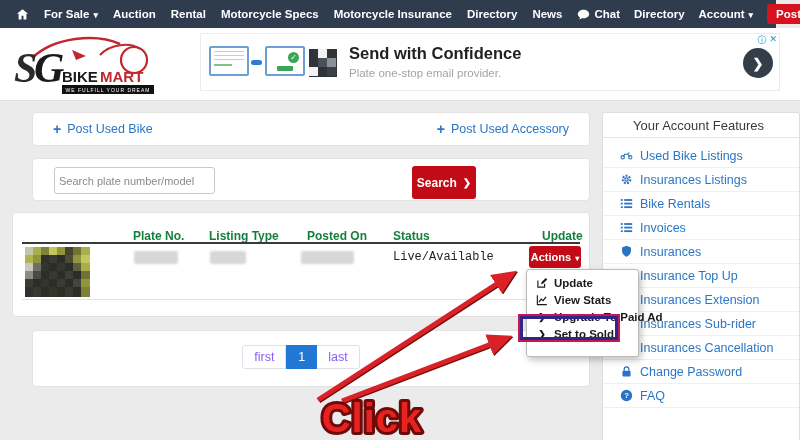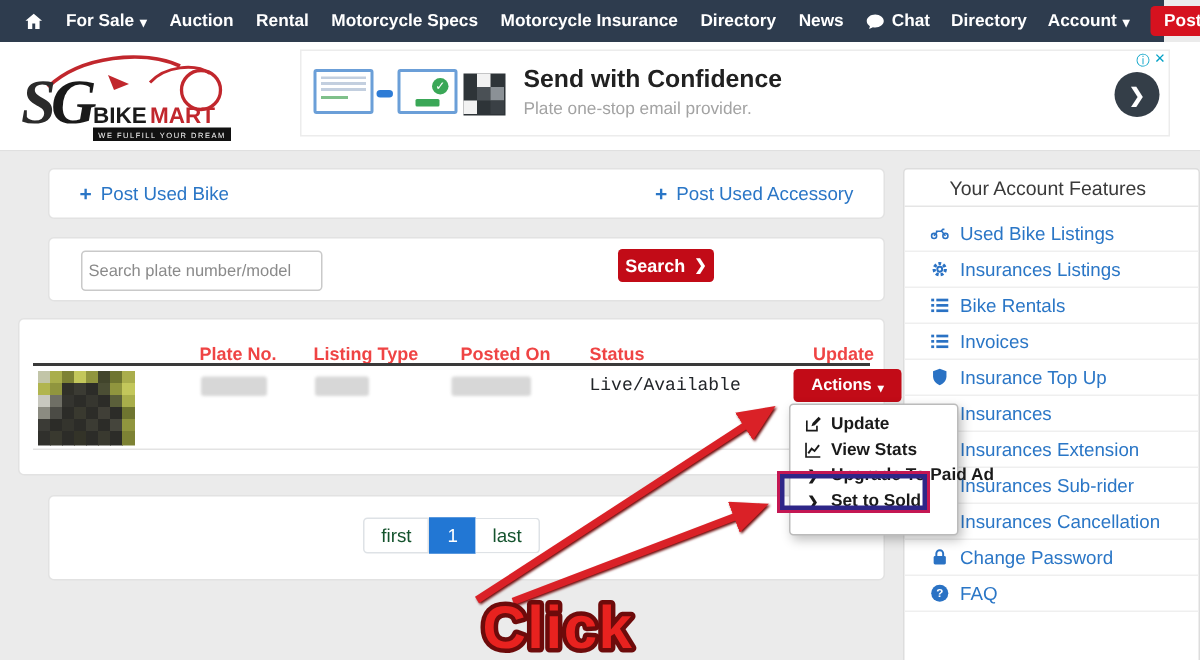--- a/index.html
+++ b/index.html
@@ -46,39 +46,39 @@
                     justify-content:space-between; padding:0 20px; }
   .plink { color:#2a76c6; font-size:12.5px; text-decoration:none; display:flex; gap:6px; align-items:center; cursor:pointer; }
   .plus { font-weight:bold; font-size:14px; }
 
   .card-search { left:32px; top:158px; width:558px; height:43px; }
   .search-input { position:absolute; left:21px; top:8px; width:161px; height:27px; border:1px solid #c9c9c9;
                   border-radius:3px; padding:0 4px; font-size:11px; color:#555; font-family:"Liberation Sans",sans-serif; }
   .search-input::placeholder { color:#8a8a8a; }
   .btn-red { background:#c20b17; color:#fff; border:none; border-radius:3px; font-weight:bold;
              font-family:"Liberation Sans",sans-serif; cursor:pointer; }
-  .search-btn { position:absolute; left:379px; top:7px; width:64px; height:22px; font-size:12px;
+  .search-btn { position:absolute; left:379px; top:7px; width:64px; height:33px; font-size:12px;
                 display:flex; align-items:center; justify-content:center; gap:6px; }
   .search-btn .chev { font-size:10px; }
 
   .card-table { left:12px; top:212px; width:578px; height:105px; }
-  .th { position:absolute; top:16px; font-size:12px; font-weight:bold; color:#ef4444; }
+  .th { position:absolute; top:16px; font-size:12px; font-weight:bold; color:#15803d; }
   .thead-line { position:absolute; left:9px; right:9px; top:29px; height:2px; background:#3a3a3a; }
   .thumb { position:absolute; left:12px; top:34px; width:65px; height:50px; cursor:pointer; }
   .blob { position:absolute; top:38px; height:13px; background:#d7d7d7; border-radius:2px; filter:blur(1.2px); }
   .status-txt { position:absolute; left:380px; top:37px; font-size:12px; color:#212529;font-family:Liberation Mono, monospace; }
-  .actions-btn { position:absolute; left:516px; top:33px; width:72px; height:22px; font-size:11px;
+  .actions-btn { position:absolute; left:516px; top:33px; width:52px; height:22px; font-size:11px;
                  display:flex; align-items:center; justify-content:center; gap:4px; }
   .actions-btn .caret { font-size:8px; }
   .row-line { position:absolute; left:9px; right:9px; top:86px; height:1px; background:#e3e3e3; }
 
   .card-pager { left:32px; top:330px; width:558px; height:57px; display:flex; align-items:flex-start;
                 justify-content:center; padding-top:14px; }
   .pager { display:flex; transform:translateX(-10px); }
-  .pg { font-size:12.5px; padding:4px 11px; border:1px solid #dee2e6; color:#14532d; background:#fff;
+  .pg { font-size:12.5px; padding:4px 11px; border:1px solid #dee2e6; color:#8b5cf6; background:#fff;
         text-decoration:none; cursor:pointer; }
   .pg.first { border-radius:3px 0 0 3px; }
   .pg.last { border-radius:0 3px 3px 0; border-left:none; }
   .pg.cur { background:#2277d4; border-color:#2277d4; color:#fff; cursor:default; }
 
   
   .sidebar { position:absolute; left:602px; top:112px; width:198px; height:336px; background:#fff;
              border:1px solid #ddd; border-radius:3px 3px 0 0; z-index:2; }
   .sb-title { height:25px; display:flex; align-items:center; padding-left:30px; font-size:13px;
               color:#3a3a3a; border-bottom:1px solid #e5e5e5; }
@@ -331,29 +331,29 @@
           </svg>
         </span>
       <span>Invoices</span>
     </div>
     <div class="sb-item">
       <span class="sb-ic">
           <svg viewBox="0 0 16 16" fill="currentColor">
             <path d="M8 1 2.5 3v4.2c0 3.4 2.3 6 5.5 7.3 3.2-1.3 5.5-3.9 5.5-7.3V3z"></path>
           </svg>
         </span>
+      <span>Insurances</span>
+    </div>
+    <div class="sb-item">
+      <span class="sb-ic">
+          <svg viewBox="0 0 16 16" fill="currentColor">
+            <path d="M8 1 2.5 3v4.2c0 3.4 2.3 6 5.5 7.3 3.2-1.3 5.5-3.9 5.5-7.3V3z"></path>
+          </svg>
+        </span>
       <span>Insurance Top Up</span>
-    </div>
-    <div class="sb-item">
-      <span class="sb-ic">
-          <svg viewBox="0 0 16 16" fill="currentColor">
-            <path d="M8 1 2.5 3v4.2c0 3.4 2.3 6 5.5 7.3 3.2-1.3 5.5-3.9 5.5-7.3V3z"></path>
-          </svg>
-        </span>
-      <span>Insurances</span>
     </div>
     <div class="sb-item">
       <span class="sb-ic">
           <svg viewBox="0 0 16 16" fill="currentColor">
             <path d="M8 1 2.5 3v4.2c0 3.4 2.3 6 5.5 7.3 3.2-1.3 5.5-3.9 5.5-7.3V3z"></path>
           </svg>
         </span>
       <span>Insurances Extension</span>
     </div>
     <div class="sb-item">

